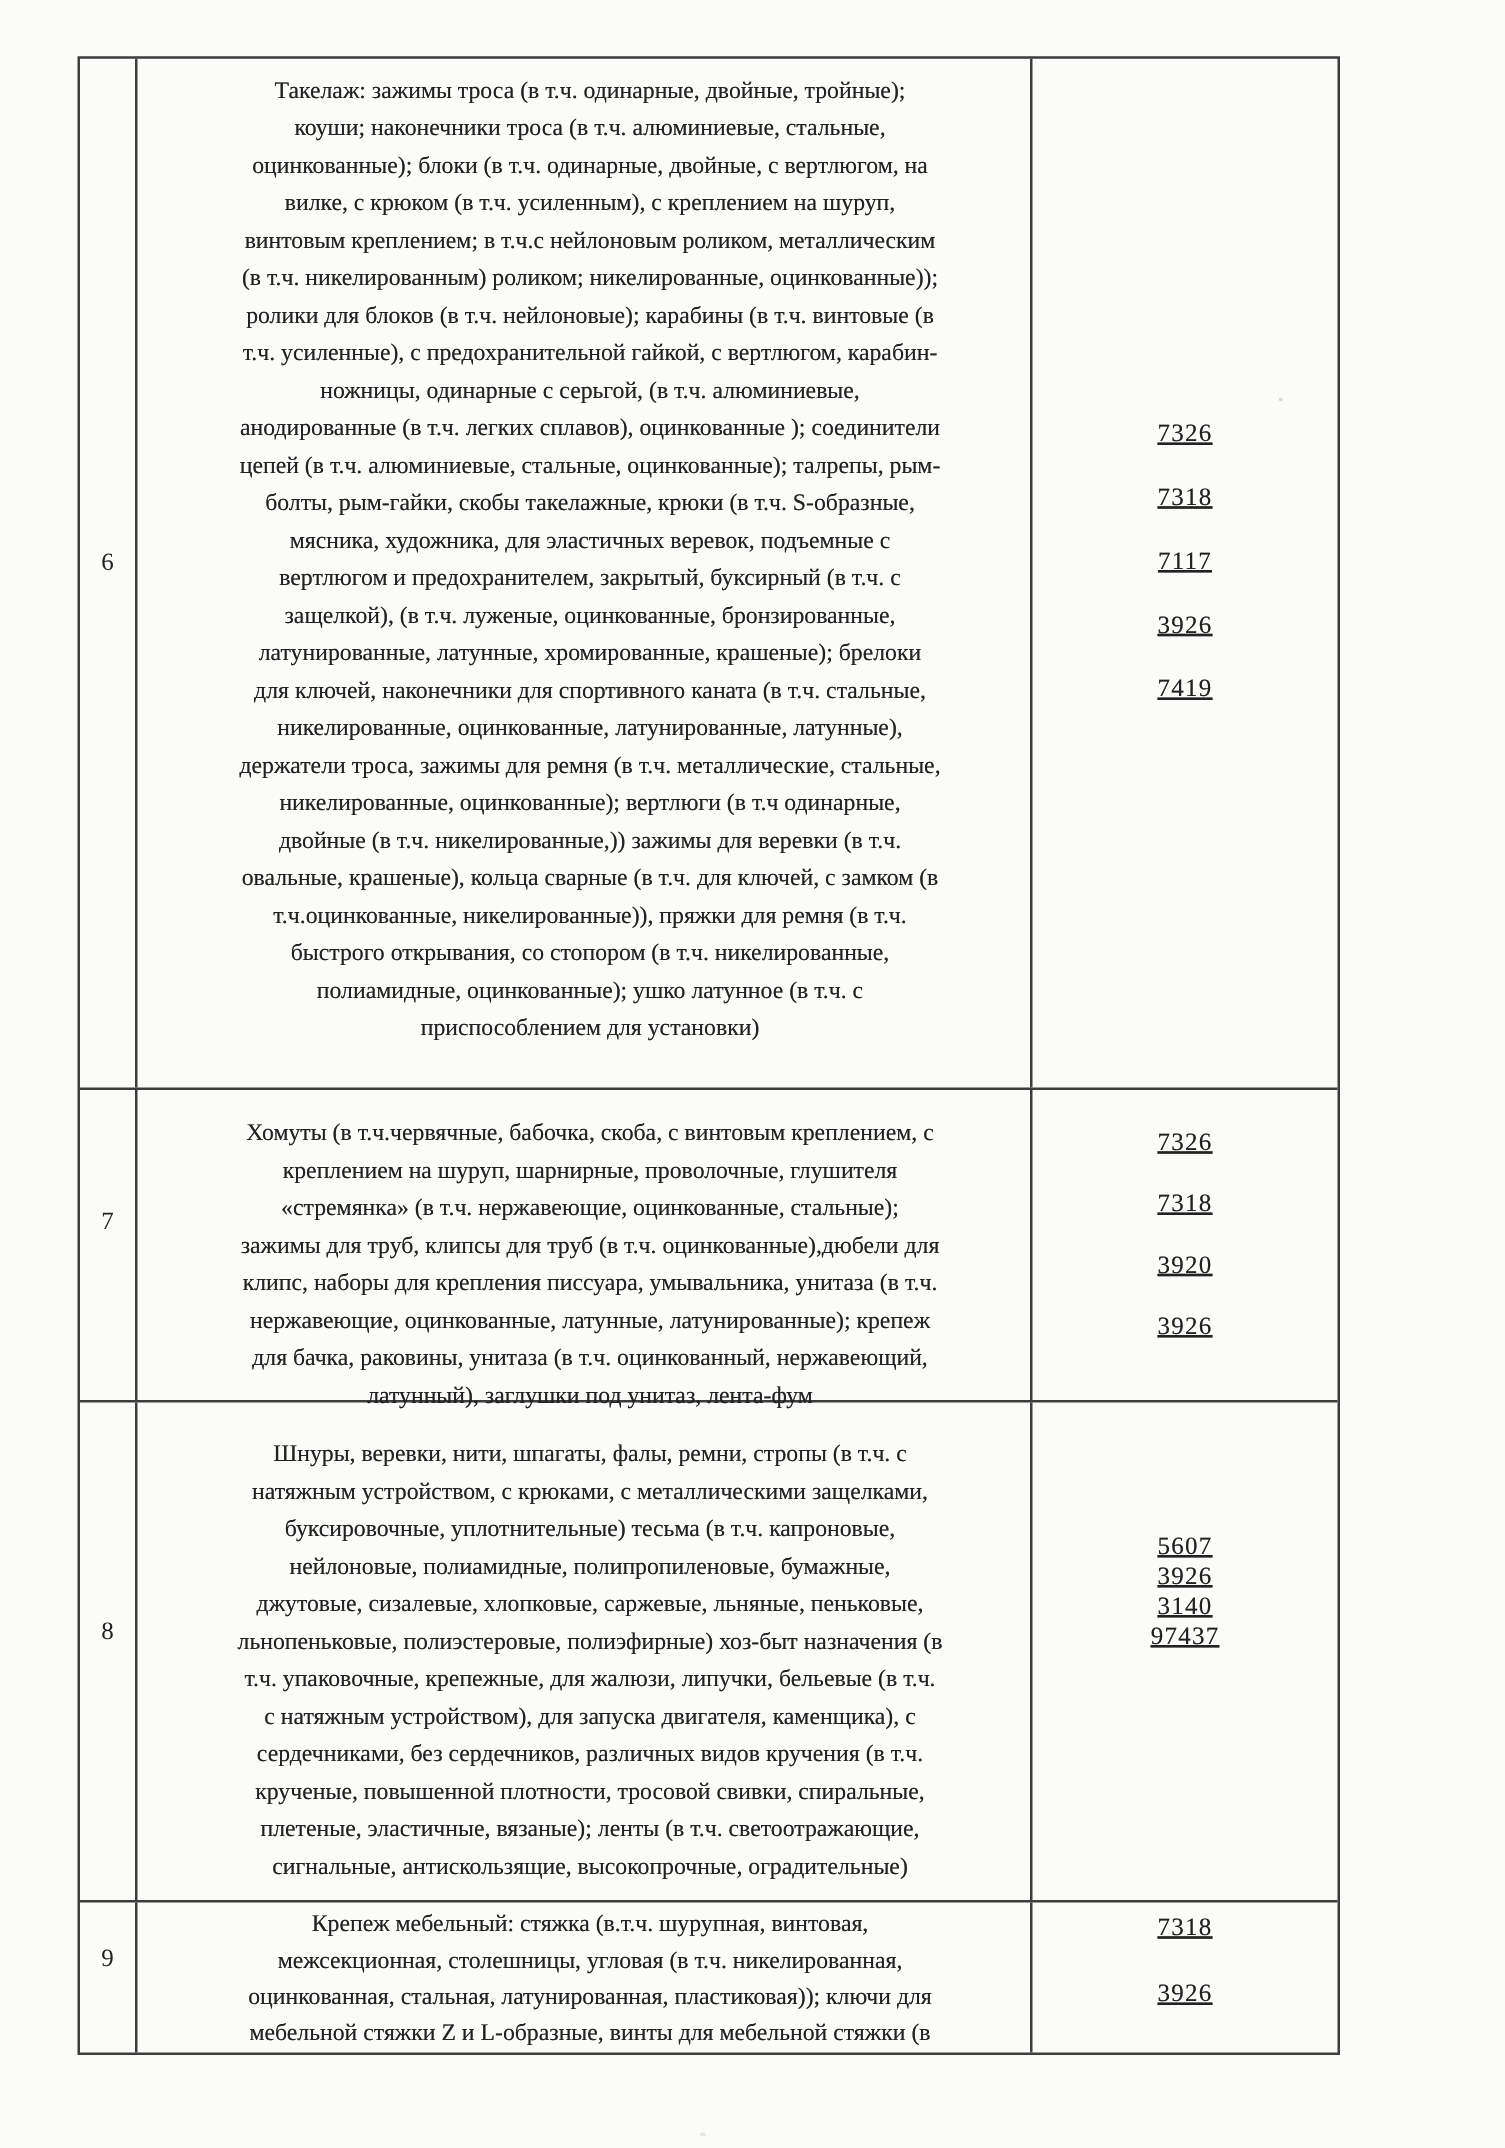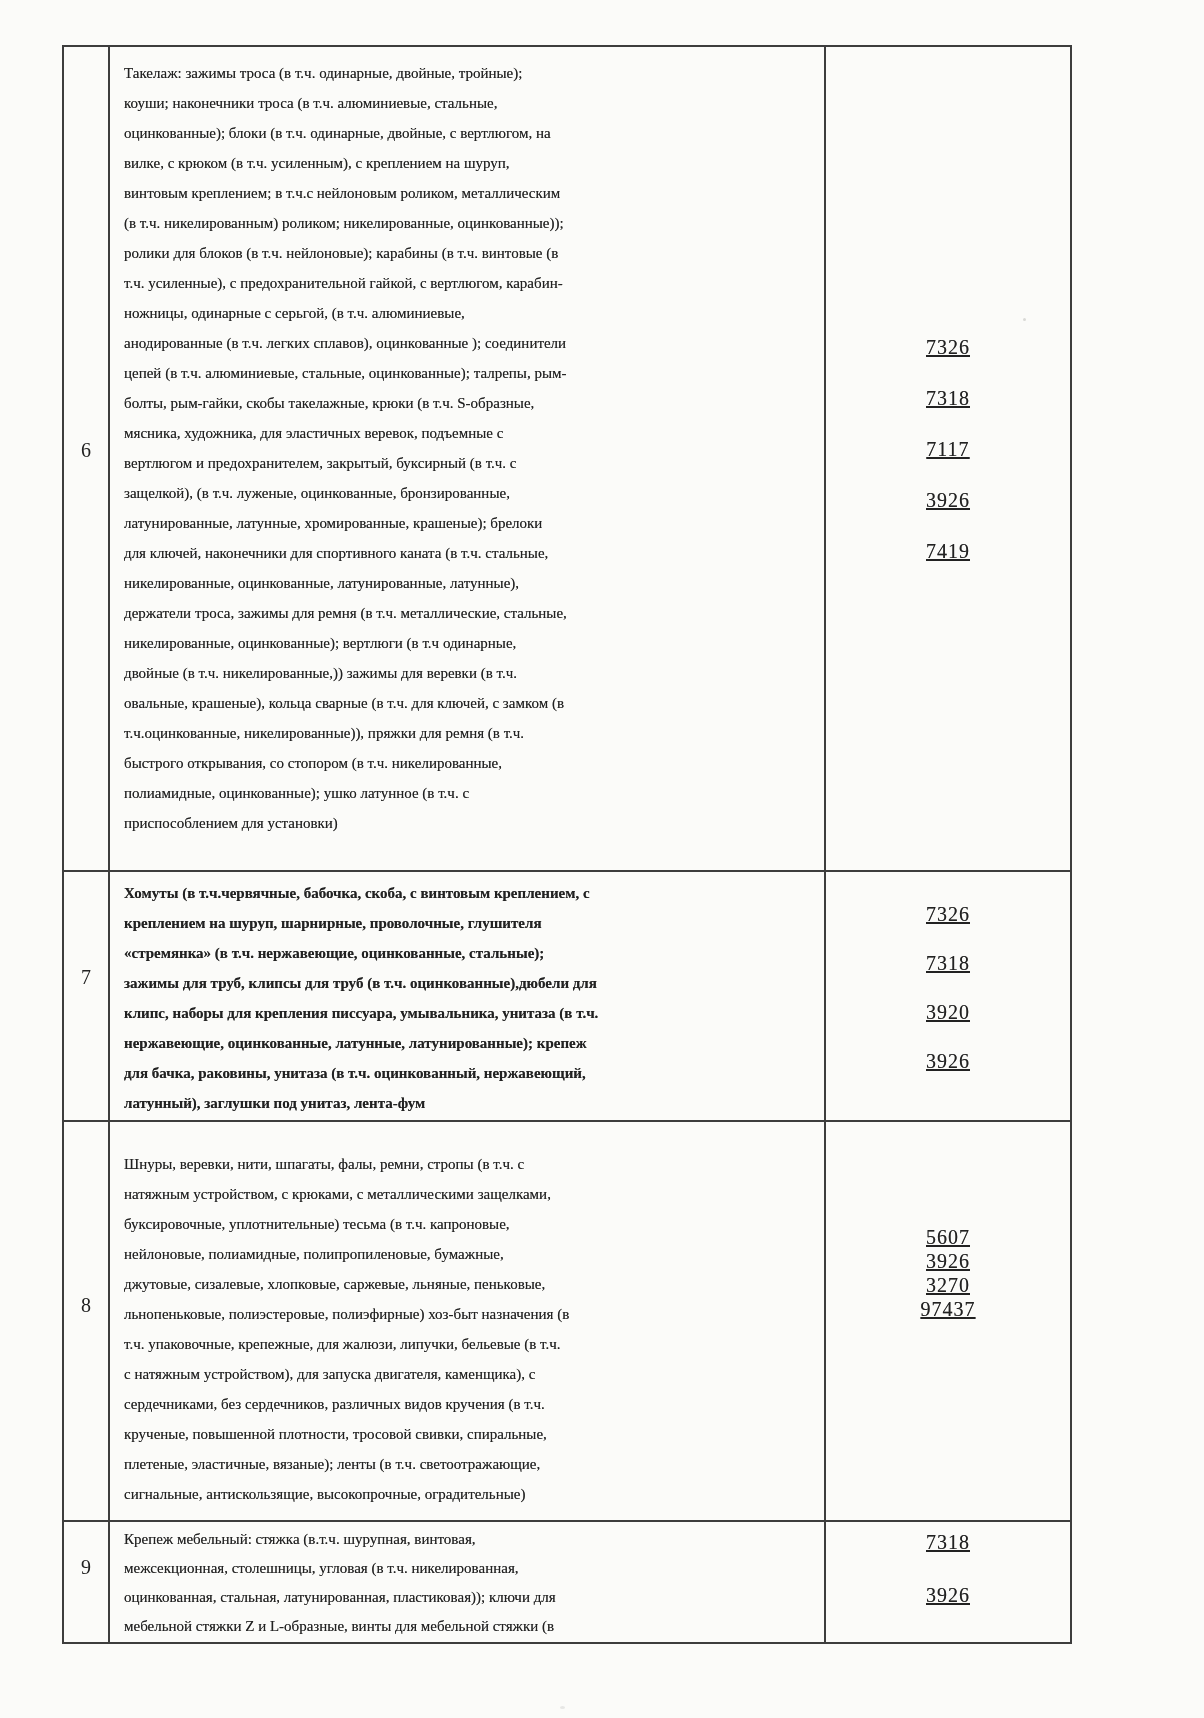--- a/index.html
+++ b/index.html
@@ -43,23 +43,24 @@
   }
   .desc-cell{
     width:716px;
     flex:0 0 716px;
     border-right:2px solid var(--line);
     padding-left:14px;
     padding-right:4px;
   }
   .desc-text{
     white-space:pre-line;
-    font-size:15px;
+    font-size:19px;
     line-height:30px;
     text-shadow:0 0 0.5px rgba(20,20,20,0.55);
+    text-align:center;
   }
   .codes-cell{
     flex:1 1 auto;
     display:flex;
     flex-direction:column;
     align-items:center;
     text-decoration:underline;
   }
   .code-value{
     font-size:20px;
@@ -67,21 +68,21 @@
     letter-spacing:1px;
     text-shadow:0 0 0.5px rgba(20,20,20,0.5);
   }
   
   .row-r6{height:823px;}
   .row-r6 .num-cell{padding-top:391px;}
   .row-r6 .desc-text{padding-top:11px;}
   .row-r6 .codes-cell{padding-top:288px;gap:27px;}
   .row-r7{height:250px;}
   .row-r7 .num-cell{padding-top:93px;}
-  .row-r7 .desc-text{padding-top:6px;font-weight:bold;}
+  .row-r7 .desc-text{padding-top:20px;}
   .row-r7 .codes-cell{padding-top:30px;gap:25px;}
   .row-r8{height:400px;}
   .row-r8 .num-cell{padding-top:171px;}
   .row-r8 .desc-text{padding-top:27px;}
   .row-r8 .codes-cell{padding-top:103px;}
   .row-r9{height:122px;}
   .row-r9 .num-cell{padding-top:33px;}
   .row-r9 .desc-text{padding-top:3px;line-height:29px;}
   .row-r9 .codes-cell{padding-top:8px;gap:29px;}
   
@@ -175,21 +176,21 @@
 т.ч. упаковочные, крепежные, для жалюзи, липучки, бельевые (в т.ч.
 с натяжным устройством), для запуска двигателя, каменщика), с
 сердечниками, без сердечников, различных видов кручения (в т.ч.
 крученые, повышенной плотности, тросовой свивки, спиральные,
 плетеные, эластичные, вязаные); ленты (в т.ч. светоотражающие,
 сигнальные, антискользящие, высокопрочные, оградительные)</div>
         </div>
         <div class="codes-cell">
           <div class="code-value">5607</div>
           <div class="code-value">3926</div>
-          <div class="code-value">3270</div>
+          <div class="code-value">3140</div>
           <div class="code-value">97437</div>
         </div>
       </div>
       <div class="table-row row-r9">
         <div class="num-cell">
           <span>9</span>
         </div>
         <div class="desc-cell">
           <div class="desc-text"> Крепеж мебельный: стяжка (в.т.ч. шурупная, винтовая,
 межсекционная, столешницы, угловая (в т.ч. никелированная,

